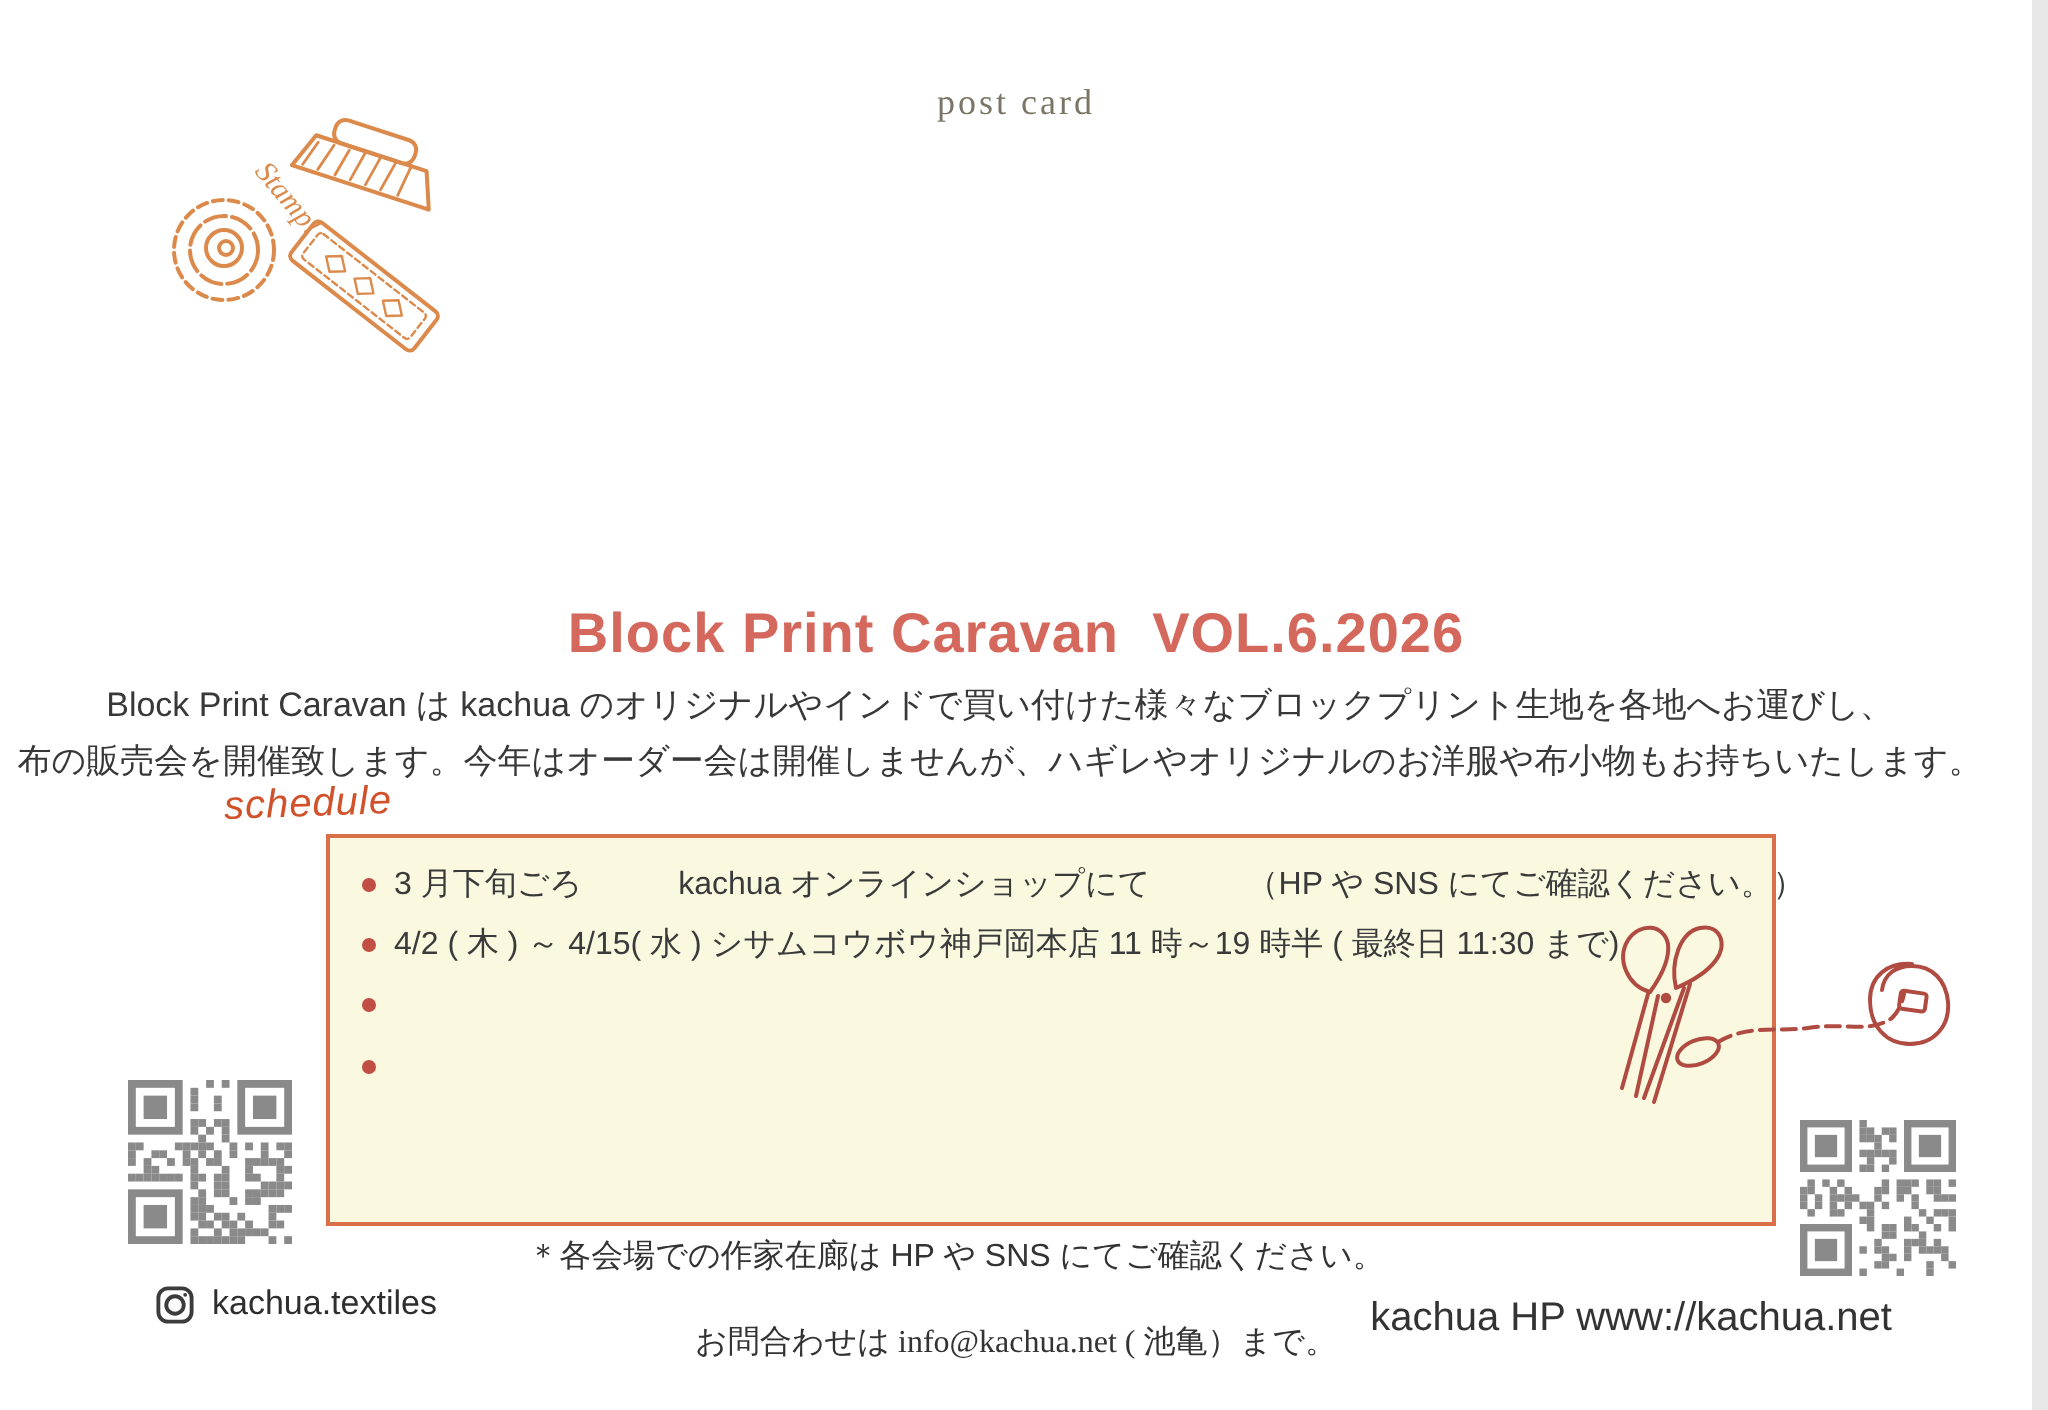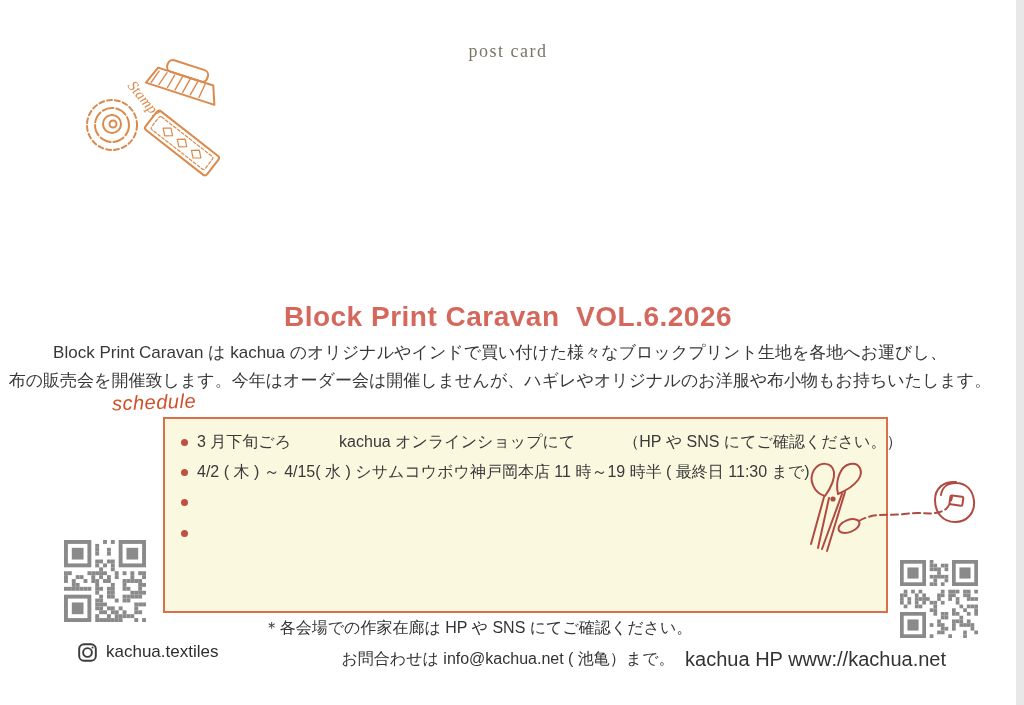--- a/index.html
+++ b/index.html
@@ -23,21 +23,21 @@
     color:#d0512a;transform:rotate(-2deg);letter-spacing:.5px;
   }
   .schedule-box{
     position:absolute;left:163px;top:417px;width:721px;height:192px;
     border:2px solid #d9704a;background:#fbf8e0;
   }
   .schedule-box ul{list-style:none;margin:0;padding:8px 6px 0 16px;}
   .schedule-box li{display:flex;align-items:center;height:30.4px;font-size:16px;color:#3a3a3a;white-space:pre;}
   .bullet{width:7px;height:7px;border-radius:50%;background:#c14f44;margin-right:9px;flex:none;}
   .footnote{position:absolute;top:618px;left:-60px;right:0;margin:0;text-align:center;font-size:16px;color:#333;}
-  .contact{position:absolute;top:649px;left:0;right:0;margin:0;text-align:center;font-size:16px;color:#333;}
+  .contact{position:absolute;top:649px;left:0;right:0;margin:12px;text-align:center;font-size:16px;color:#333;font-family:Liberation Serif, serif;}
   .hp{position:absolute;top:648px;right:70px;margin:0;font-size:20px;color:#333;}
   .ig{position:absolute;left:52px;top:638px;display:flex;align-items:center;gap:5px;font-size:17px;color:#2e2e2e;margin-left:21px;}
   .ig-tile{background:#fff;width:28px;height:28px;display:flex;align-items:center;justify-content:center;border-radius:2px;}
   .qr-tile{position:absolute;background:#ffffff;}
   .qr-tile.left{left:54px;top:530px;width:102px;height:102px;}
   .qr-tile.left svg{margin:10px;display:block;}
   .qr-tile.right{left:892px;top:552px;width:96px;height:94px;}
   .qr-tile.right svg{margin:8px;display:block;}
   .illu{position:absolute;}
   .stamp-illu{left:55px;top:58px;}

